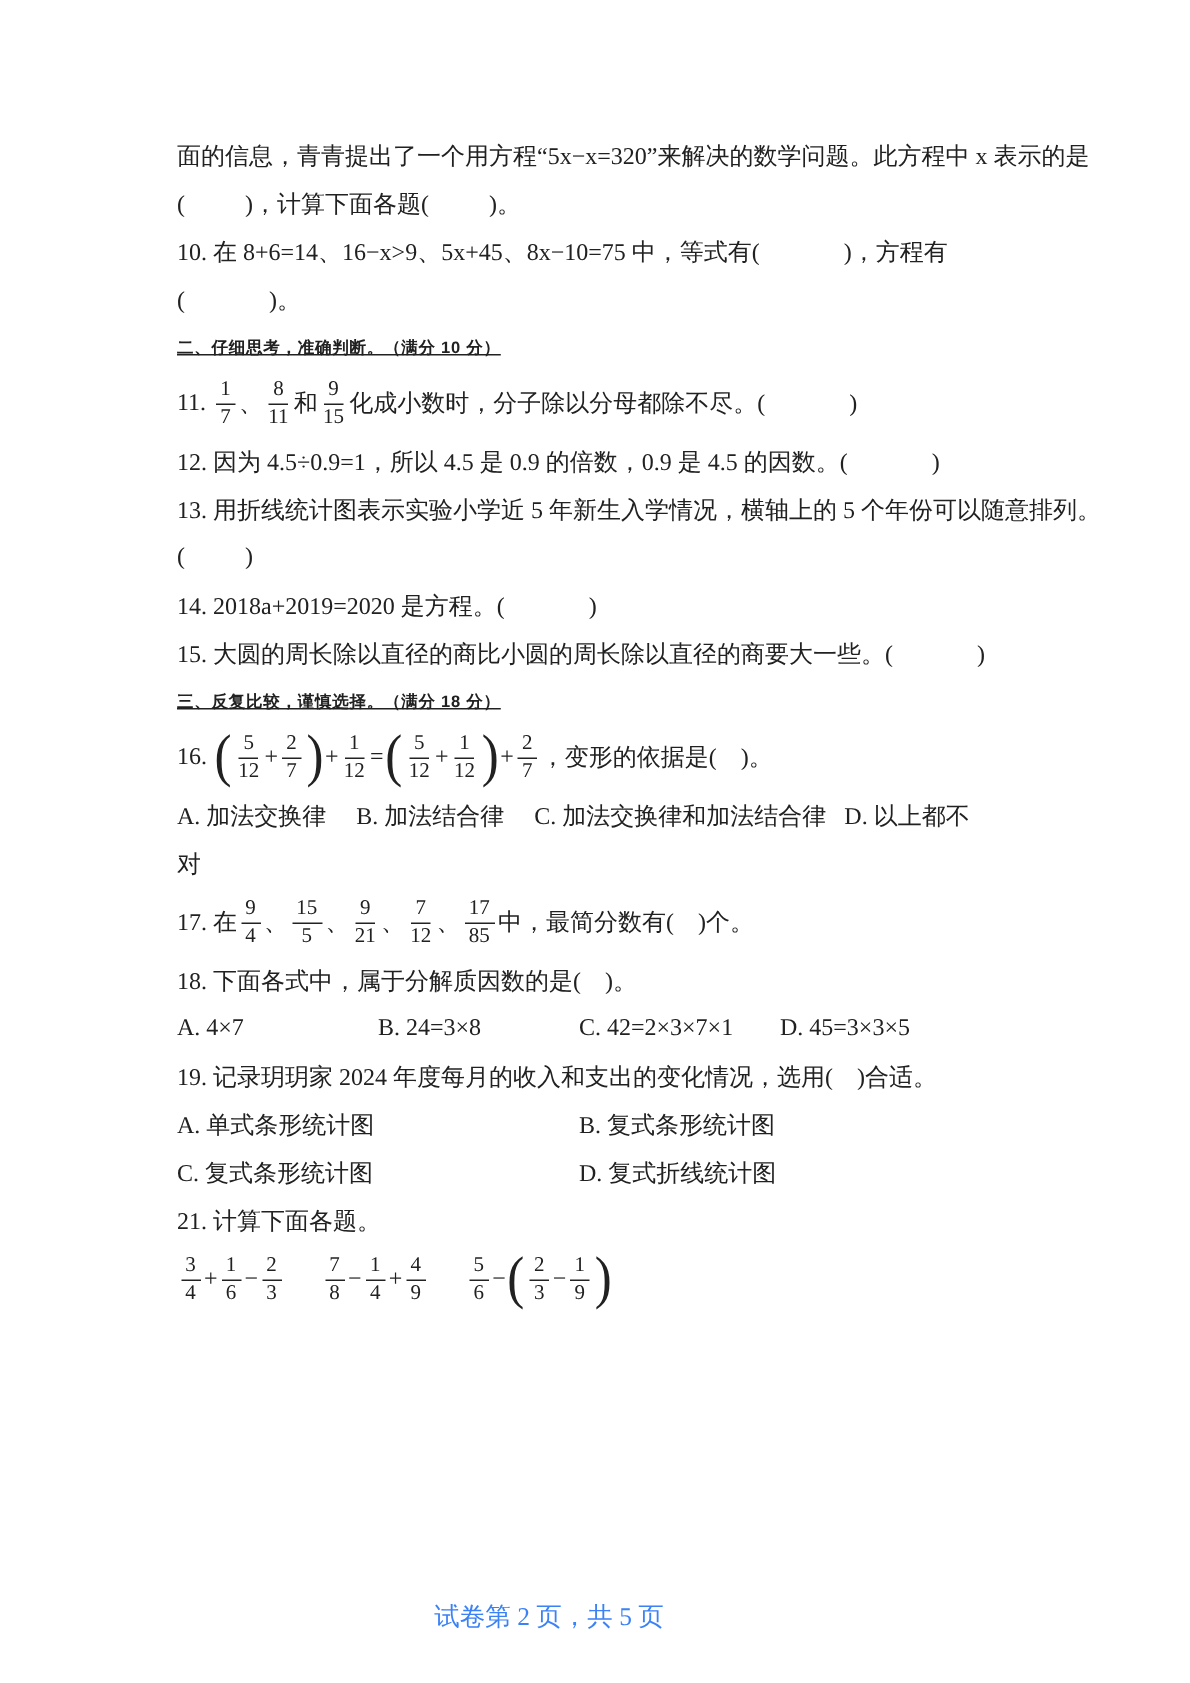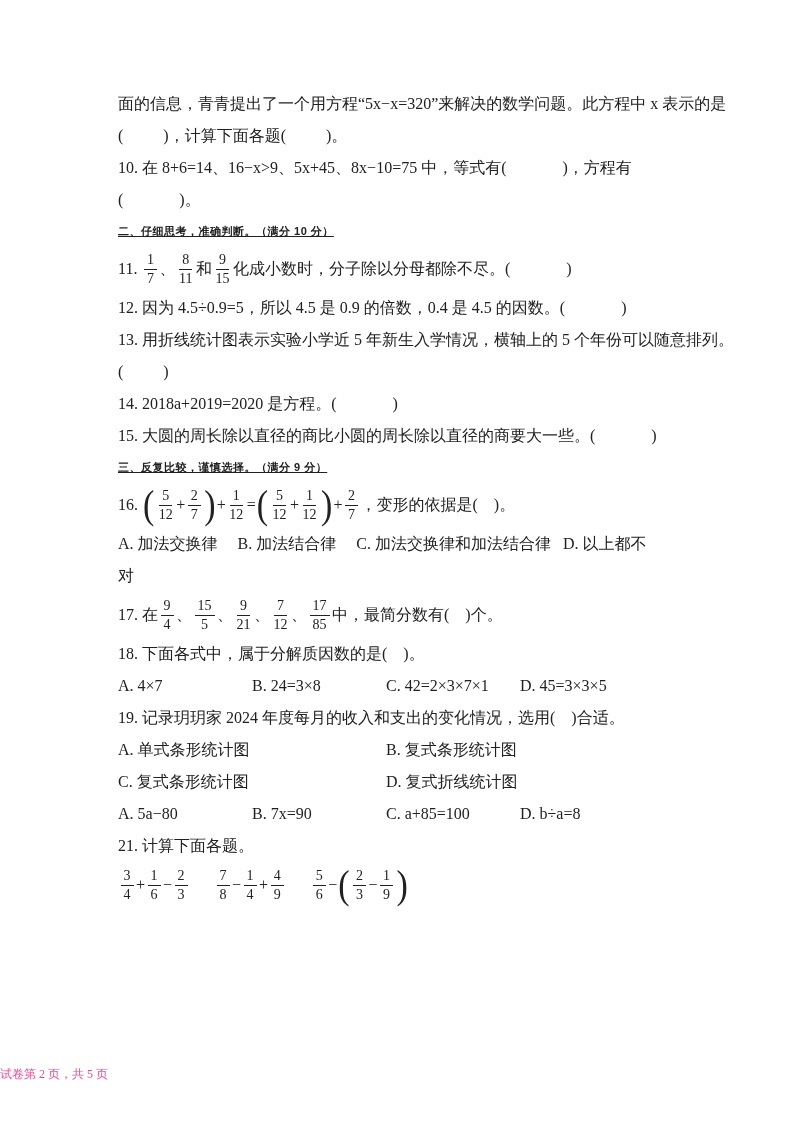--- a/index.html
+++ b/index.html
@@ -30,47 +30,46 @@
   .frac .fd { padding:0 1px; text-align:center; }
   .bp {
     display:inline-block; font-size:34px; line-height:1;
     transform:scaleY(1.15); margin:0 1px; font-weight:400;
   }
   .opts4 .opt { display:inline-block; width:134px; }
   .opts2 .opt { display:inline-block; width:268px; }
   .opts4 .opt:last-child, .opts2 .opt:last-child { width:auto; }
   .footer {
     position:absolute; left:0; right:0; top:1066px;
-    text-align:left; font-size:12px; color:#ec4899;
+    text-align:center; font-size:17px; color:#3b82f6;
   }
 </style>
 </head>
 <body>
 
 <div class="page">
   <div class="content">
       <div class="line body"><span class="t">面的信息，青青提出了一个用方程“5x−x=320”来解决的数学问题。此方程中 x 表示的是</span></div>
       <div class="line body"><span class="t">(          )，计算下面各题(          )。</span></div>
       <div class="line body"><span class="t">10. 在 8+6=14、16−x&gt;9、5x+45、8x−10=75 中，等式有(              )，方程有</span></div>
       <div class="line body"><span class="t">(              )。</span></div>
       <div class="line heading"><span class="t">二、仔细思考，准确判断。（满分 10 分）</span></div>
       <div class="line expr"><span class="t">11. </span><span class="frac"><span class="fn">1</span><span class="fd">7</span></span><span class="t">、</span><span class="frac"><span class="fn">8</span><span class="fd">11</span></span><span class="t">和</span><span class="frac"><span class="fn">9</span><span class="fd">15</span></span><span class="t">化成小数时，分子除以分母都除不尽。(              )</span></div>
-      <div class="line body"><span class="t">12. 因为 4.5÷0.9=5，所以 4.5 是 0.9 的倍数，0.4 是 4.5 的因数。(              )</span></div>
+      <div class="line body"><span class="t">12. 因为 4.5÷0.9=1，所以 4.5 是 0.9 的倍数，0.9 是 4.5 的因数。(              )</span></div>
       <div class="line body"><span class="t">13. 用折线统计图表示实验小学近 5 年新生入学情况，横轴上的 5 个年份可以随意排列。</span></div>
       <div class="line body"><span class="t">(          )</span></div>
       <div class="line body"><span class="t">14. 2018a+2019=2020 是方程。(              )</span></div>
       <div class="line body"><span class="t">15. 大圆的周长除以直径的商比小圆的周长除以直径的商要大一些。(              )</span></div>
-      <div class="line heading"><span class="t">三、反复比较，谨慎选择。（满分 9 分）</span></div>
+      <div class="line heading"><span class="t">三、反复比较，谨慎选择。（满分 18 分）</span></div>
       <div class="line expr"><span class="t">16. </span><span class="bp">(</span><span class="frac"><span class="fn">5</span><span class="fd">12</span></span><span class="t">+</span><span class="frac"><span class="fn">2</span><span class="fd">7</span></span><span class="bp">)</span><span class="t">+</span><span class="frac"><span class="fn">1</span><span class="fd">12</span></span><span class="t">=</span><span class="bp">(</span><span class="frac"><span class="fn">5</span><span class="fd">12</span></span><span class="t">+</span><span class="frac"><span class="fn">1</span><span class="fd">12</span></span><span class="bp">)</span><span class="t">+</span><span class="frac"><span class="fn">2</span><span class="fd">7</span></span><span class="t">，变形的依据是(    )。</span></div>
       <div class="line body"><span class="t">A. 加法交换律     B. 加法结合律     C. 加法交换律和加法结合律   D. 以上都不</span></div>
       <div class="line body"><span class="t">对</span></div>
       <div class="line expr"><span class="t">17. 在</span><span class="frac"><span class="fn">9</span><span class="fd">4</span></span><span class="t">、</span><span class="frac"><span class="fn">15</span><span class="fd">5</span></span><span class="t">、</span><span class="frac"><span class="fn">9</span><span class="fd">21</span></span><span class="t">、</span><span class="frac"><span class="fn">7</span><span class="fd">12</span></span><span class="t">、</span><span class="frac"><span class="fn">17</span><span class="fd">85</span></span><span class="t">中，最简分数有(    )个。</span></div>
       <div class="line body"><span class="t">18. 下面各式中，属于分解质因数的是(    )。</span></div>
       <div class="line opts4"><span class="opt">A. 4×7</span><span class="opt">B. 24=3×8</span><span class="opt">C. 42=2×3×7×1</span><span class="opt">D. 45=3×3×5</span></div>
       <div class="line body"><span class="t">19. 记录玥玥家 2024 年度每月的收入和支出的变化情况，选用(    )合适。</span></div>
       <div class="line opts2"><span class="opt">A. 单式条形统计图</span><span class="opt">B. 复式条形统计图</span></div>
       <div class="line opts2"><span class="opt">C. 复式条形统计图</span><span class="opt">D. 复式折线统计图</span></div>
-      <div class="line opts4"><span class="opt">A. 5a−80</span><span class="opt">B. 7x=90</span><span class="opt">C. a+85=100</span><span class="opt">D. b÷a=8</span></div>
       <div class="line body"><span class="t">21. 计算下面各题。</span></div>
       <div class="line expr"><span class="frac"><span class="fn">3</span><span class="fd">4</span></span><span class="t">+</span><span class="frac"><span class="fn">1</span><span class="fd">6</span></span><span class="t">−</span><span class="frac"><span class="fn">2</span><span class="fd">3</span></span><span class="t">      </span><span class="frac"><span class="fn">7</span><span class="fd">8</span></span><span class="t">−</span><span class="frac"><span class="fn">1</span><span class="fd">4</span></span><span class="t">+</span><span class="frac"><span class="fn">4</span><span class="fd">9</span></span><span class="t">      </span><span class="frac"><span class="fn">5</span><span class="fd">6</span></span><span class="t">−</span><span class="bp">(</span><span class="frac"><span class="fn">2</span><span class="fd">3</span></span><span class="t">−</span><span class="frac"><span class="fn">1</span><span class="fd">9</span></span><span class="bp">)</span></div>
     </div>
   <div class="footer">试卷第 2 页，共 5 页</div>
 </div>
 
 </body></html>

